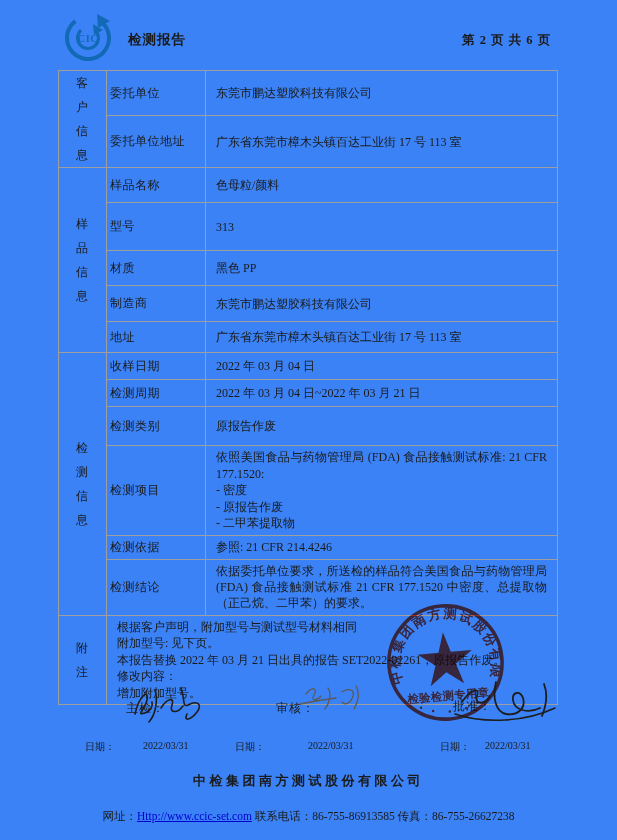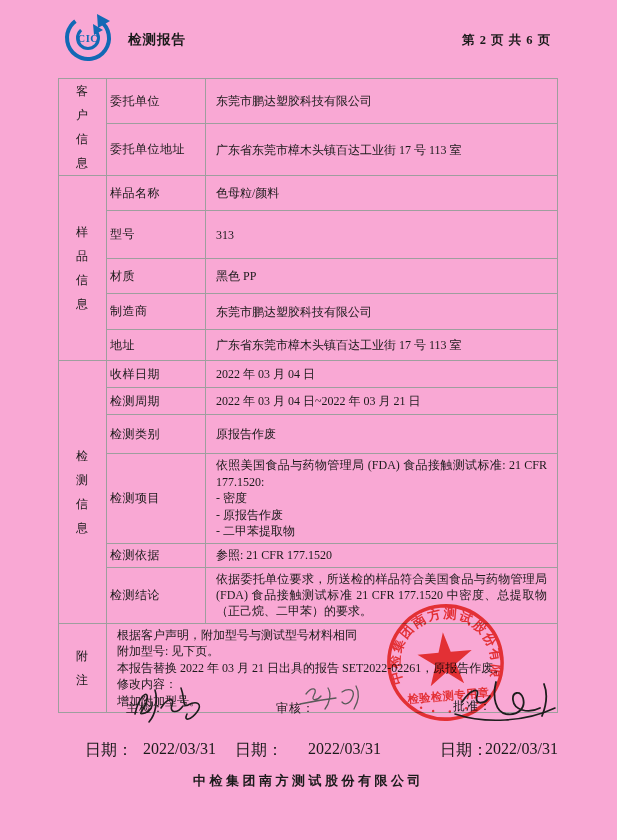--- a/index.html
+++ b/index.html
@@ -1,39 +1,39 @@
 <!DOCTYPE html>
 <html><head>
 <meta charset="utf-8">
 <style>
   html,body{margin:0;padding:0;background:#e9e9e9;}
   .page{
-    position:relative;width:617px;height:840px;background:#f9a8d4;margin:0 auto;
+    position:relative;width:617px;height:840px;background:#3b82f6;margin:0 auto;
     font-family:"Liberation Serif","DejaVu Serif",serif;color:#1a1a1a;overflow:hidden;
   }
   
   .logo{position:absolute;left:58px;top:13px;width:64px;height:50px;}
   .hdr-title{position:absolute;left:128px;top:31px;font-size:13.5px;font-weight:bold;letter-spacing:1px;}
   .hdr-no{position:absolute;left:236px;top:32px;font-size:12.5px;font-weight:bold;}
   .hdr-pages{position:absolute;left:462px;top:32px;font-size:12.5px;font-weight:bold;letter-spacing:1px;}
   
   table.rpt{
-    position:absolute;left:58px;top:78px;width:499px;border-collapse:collapse;table-layout:fixed;
+    position:absolute;left:58px;top:70px;width:499px;border-collapse:collapse;table-layout:fixed;
     font-size:12px;border:1.5px solid #8a8a8a;
   }
   table.rpt td{border:1px solid #9e9e9e;vertical-align:middle;}
   td.sec{text-align:center;padding:0 11px;line-height:2;letter-spacing:1px;}
   td.f{padding:3px 3px;letter-spacing:0.5px;}
   td.v{padding:3px 10px;line-height:16px;}
   td.v.just{text-align:justify;}
   .vline{line-height:16.5px;}
   .noteline{line-height:16.6px;}
   
   .slabel{position:absolute;font-size:12px;letter-spacing:1px;margin-left:41px;}
-  .sdate{position:absolute;font-size:16px;text-align:center;}
+  .sdate{position:absolute;font-size:10px;text-align:center;}
   .sig{position:absolute;}
   .sig path{fill:none;stroke-linecap:round;stroke-linejoin:round;}
   
   .stamp{
     position:absolute;left:385px;top:602px;width:121px;height:121px;
     transform:rotate(-5deg);mix-blend-mode:multiply;opacity:0.92;z-index:5;
   }
   
   .foot{position:absolute;left:0;width:617px;text-align:center;}
   .foot-company{top:772px;font-size:13px;font-weight:bold;letter-spacing:3.5px;}
@@ -113,21 +113,21 @@
         <td class="f">检测项目</td>
         <td class="v just">
           <div class="vline">依照美国食品与药物管理局 (FDA) 食品接触测试标准: 21 CFR 177.1520:</div>
           <div class="vline">- 密度</div>
           <div class="vline">- 原报告作废</div>
           <div class="vline">- 二甲苯提取物</div>
         </td>
       </tr>
       <tr style="height:24px">
         <td class="f">检测依据</td>
-        <td class="v">参照: 21 CFR 177.1520</td>
+        <td class="v">参照: 21 CFR 214.4246</td>
       </tr>
       <tr style="height:56px">
         <td class="f">检测结论</td>
         <td class="v just">依据委托单位要求，所送检的样品符合美国食品与药物管理局 (FDA) 食品接触测试标准 21 CFR 177.1520 中密度、总提取物（正己烷、二甲苯）的要求。</td>
       </tr>
 
       <tr style="height:86px">
         <td class="sec">附注</td>
         <td class="v" colspan="2">
           <div class="noteline">根据客户声明，附加型号与测试型号材料相同</div>
@@ -176,14 +176,19 @@
     <g fill="#e8392f">
       <circle cx="33" cy="106" r="1.3"></circle>
         <circle cx="45" cy="110.5" r="1.3"></circle>
       <circle cx="62" cy="112.5" r="1.3"></circle>
         <circle cx="79" cy="110.5" r="1.3"></circle>
       <circle cx="91" cy="106" r="1.3"></circle>
     </g>
   </svg>
 
   <div class="foot foot-company">中检集团南方测试股份有限公司</div>
+  <div class="foot foot-web">
+    <span>网址：</span><span class="link">Http://www.ccic-set.com</span>
+    <span>联系电话：86-755-86913585</span>
+    <span>传真：86-755-26627238</span>
+  </div>
 
 </div>
 
 </body></html>

